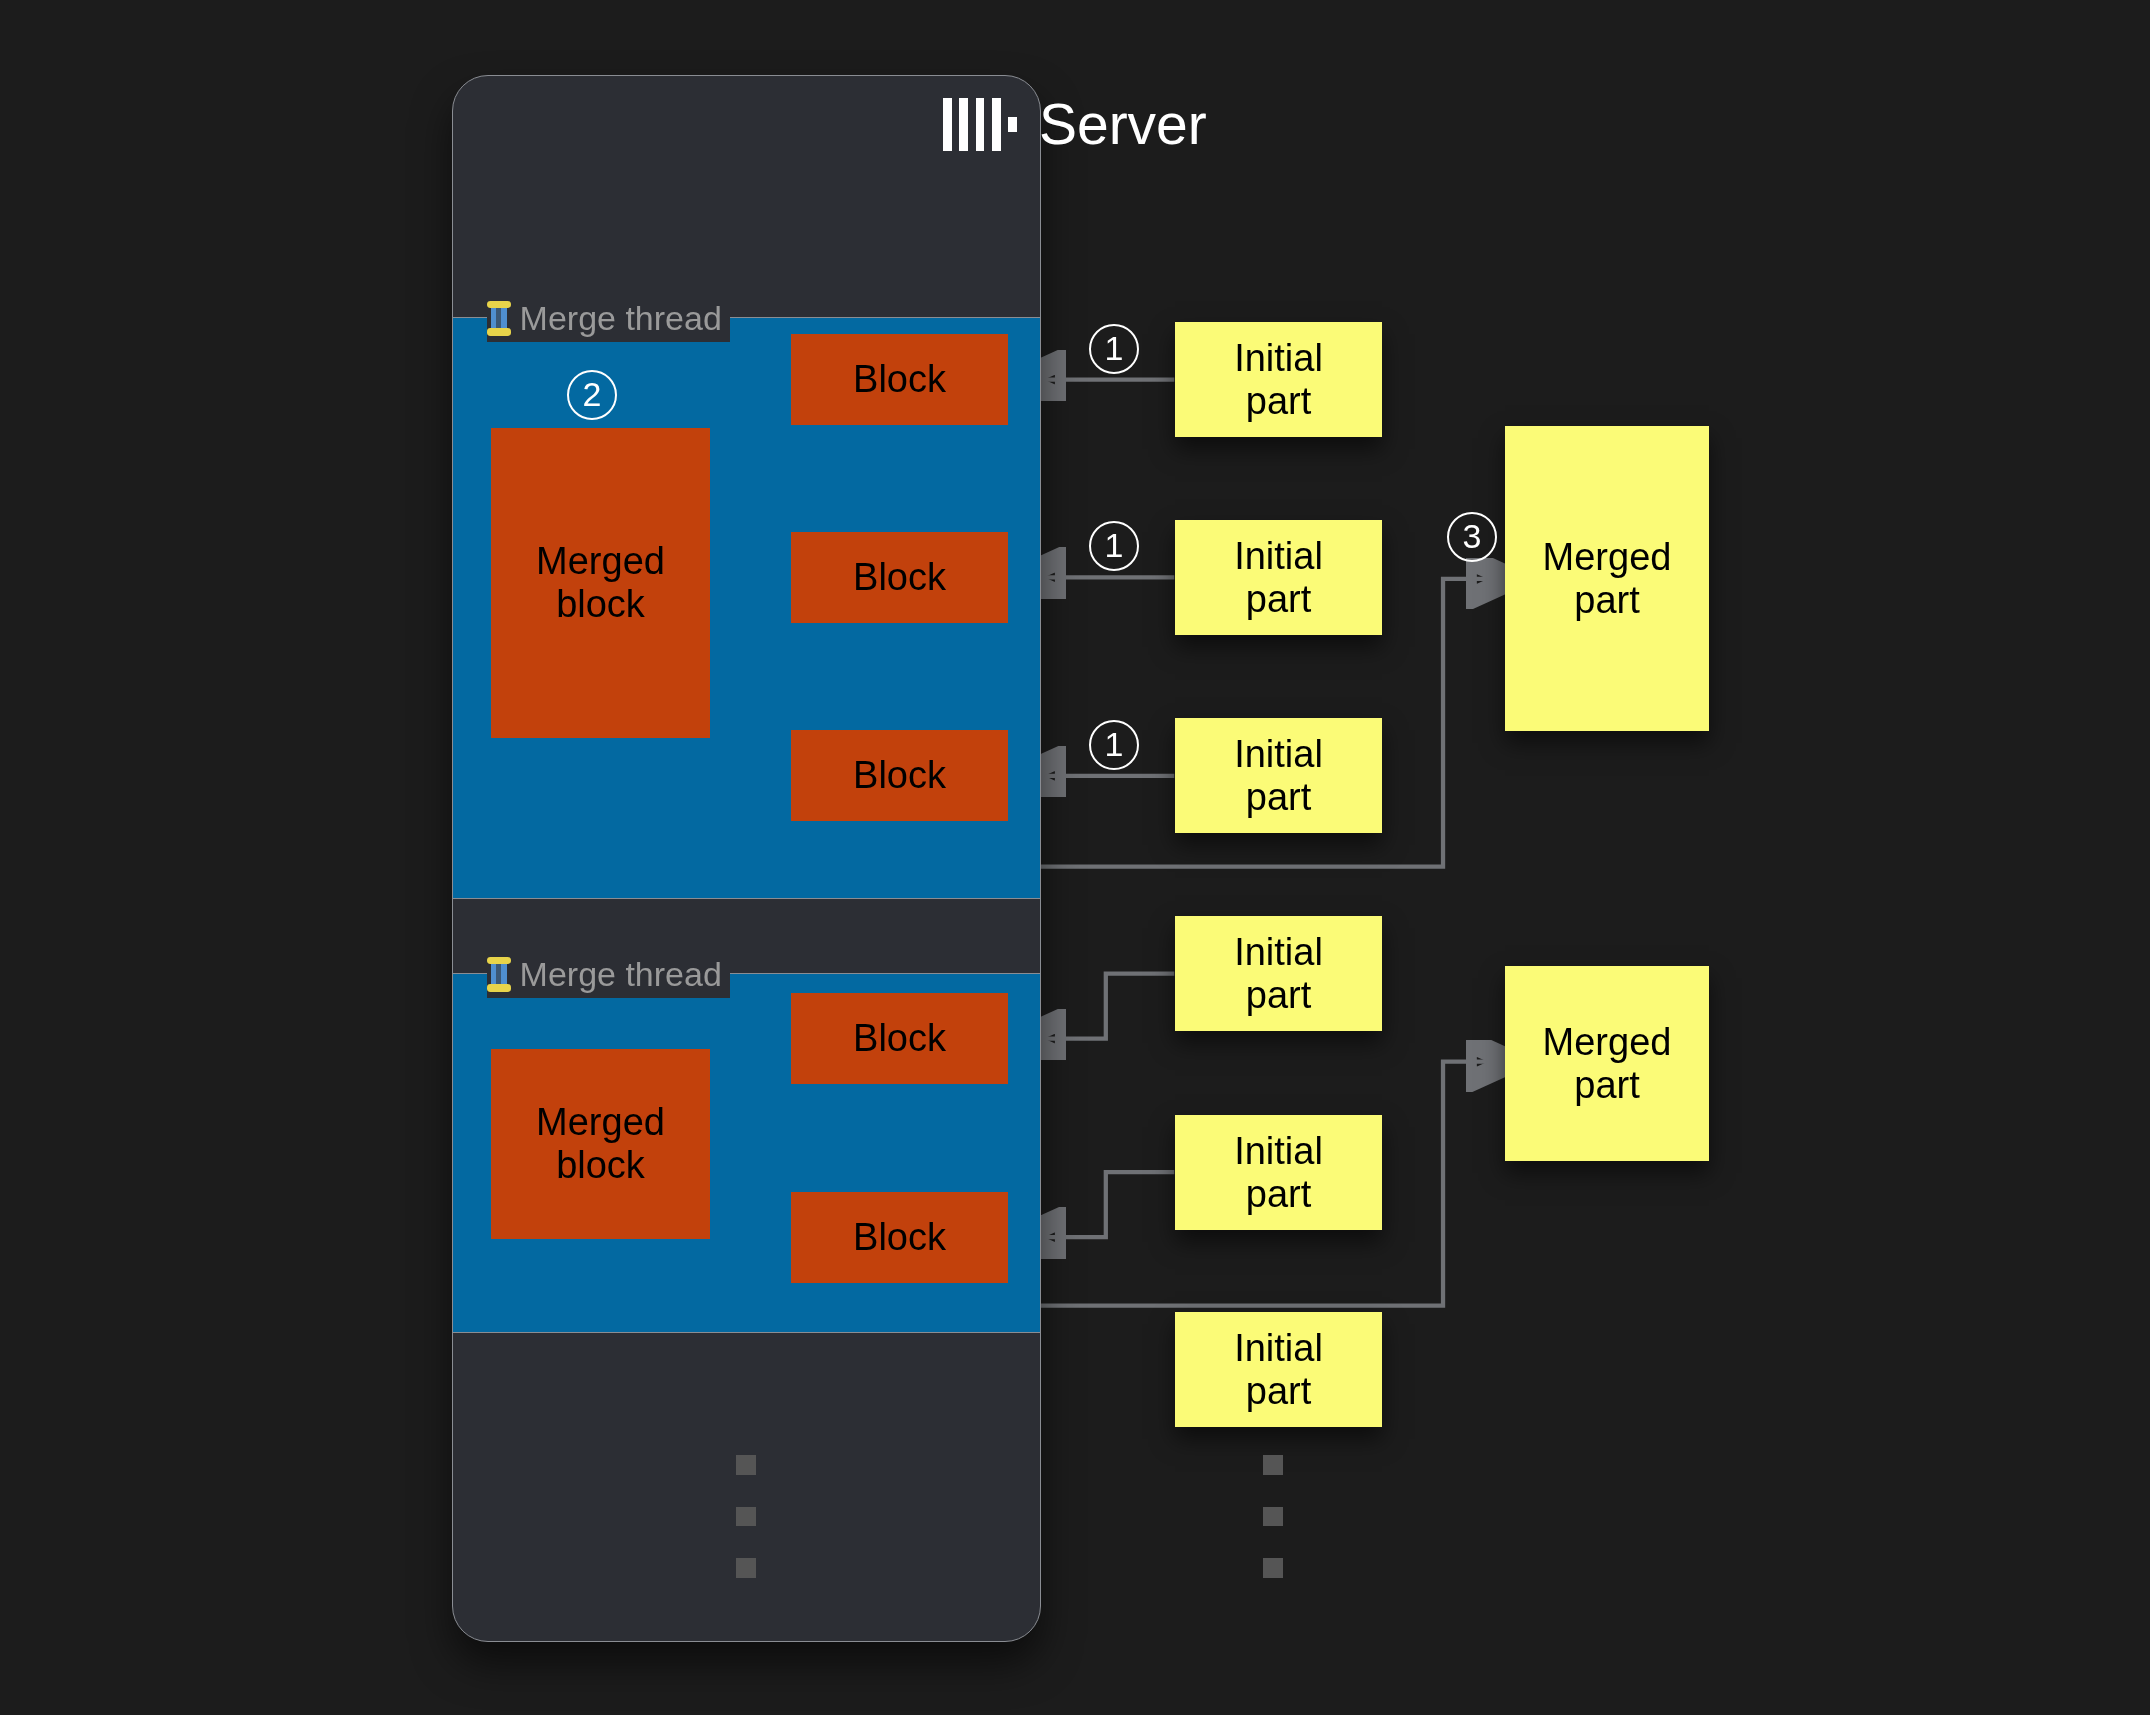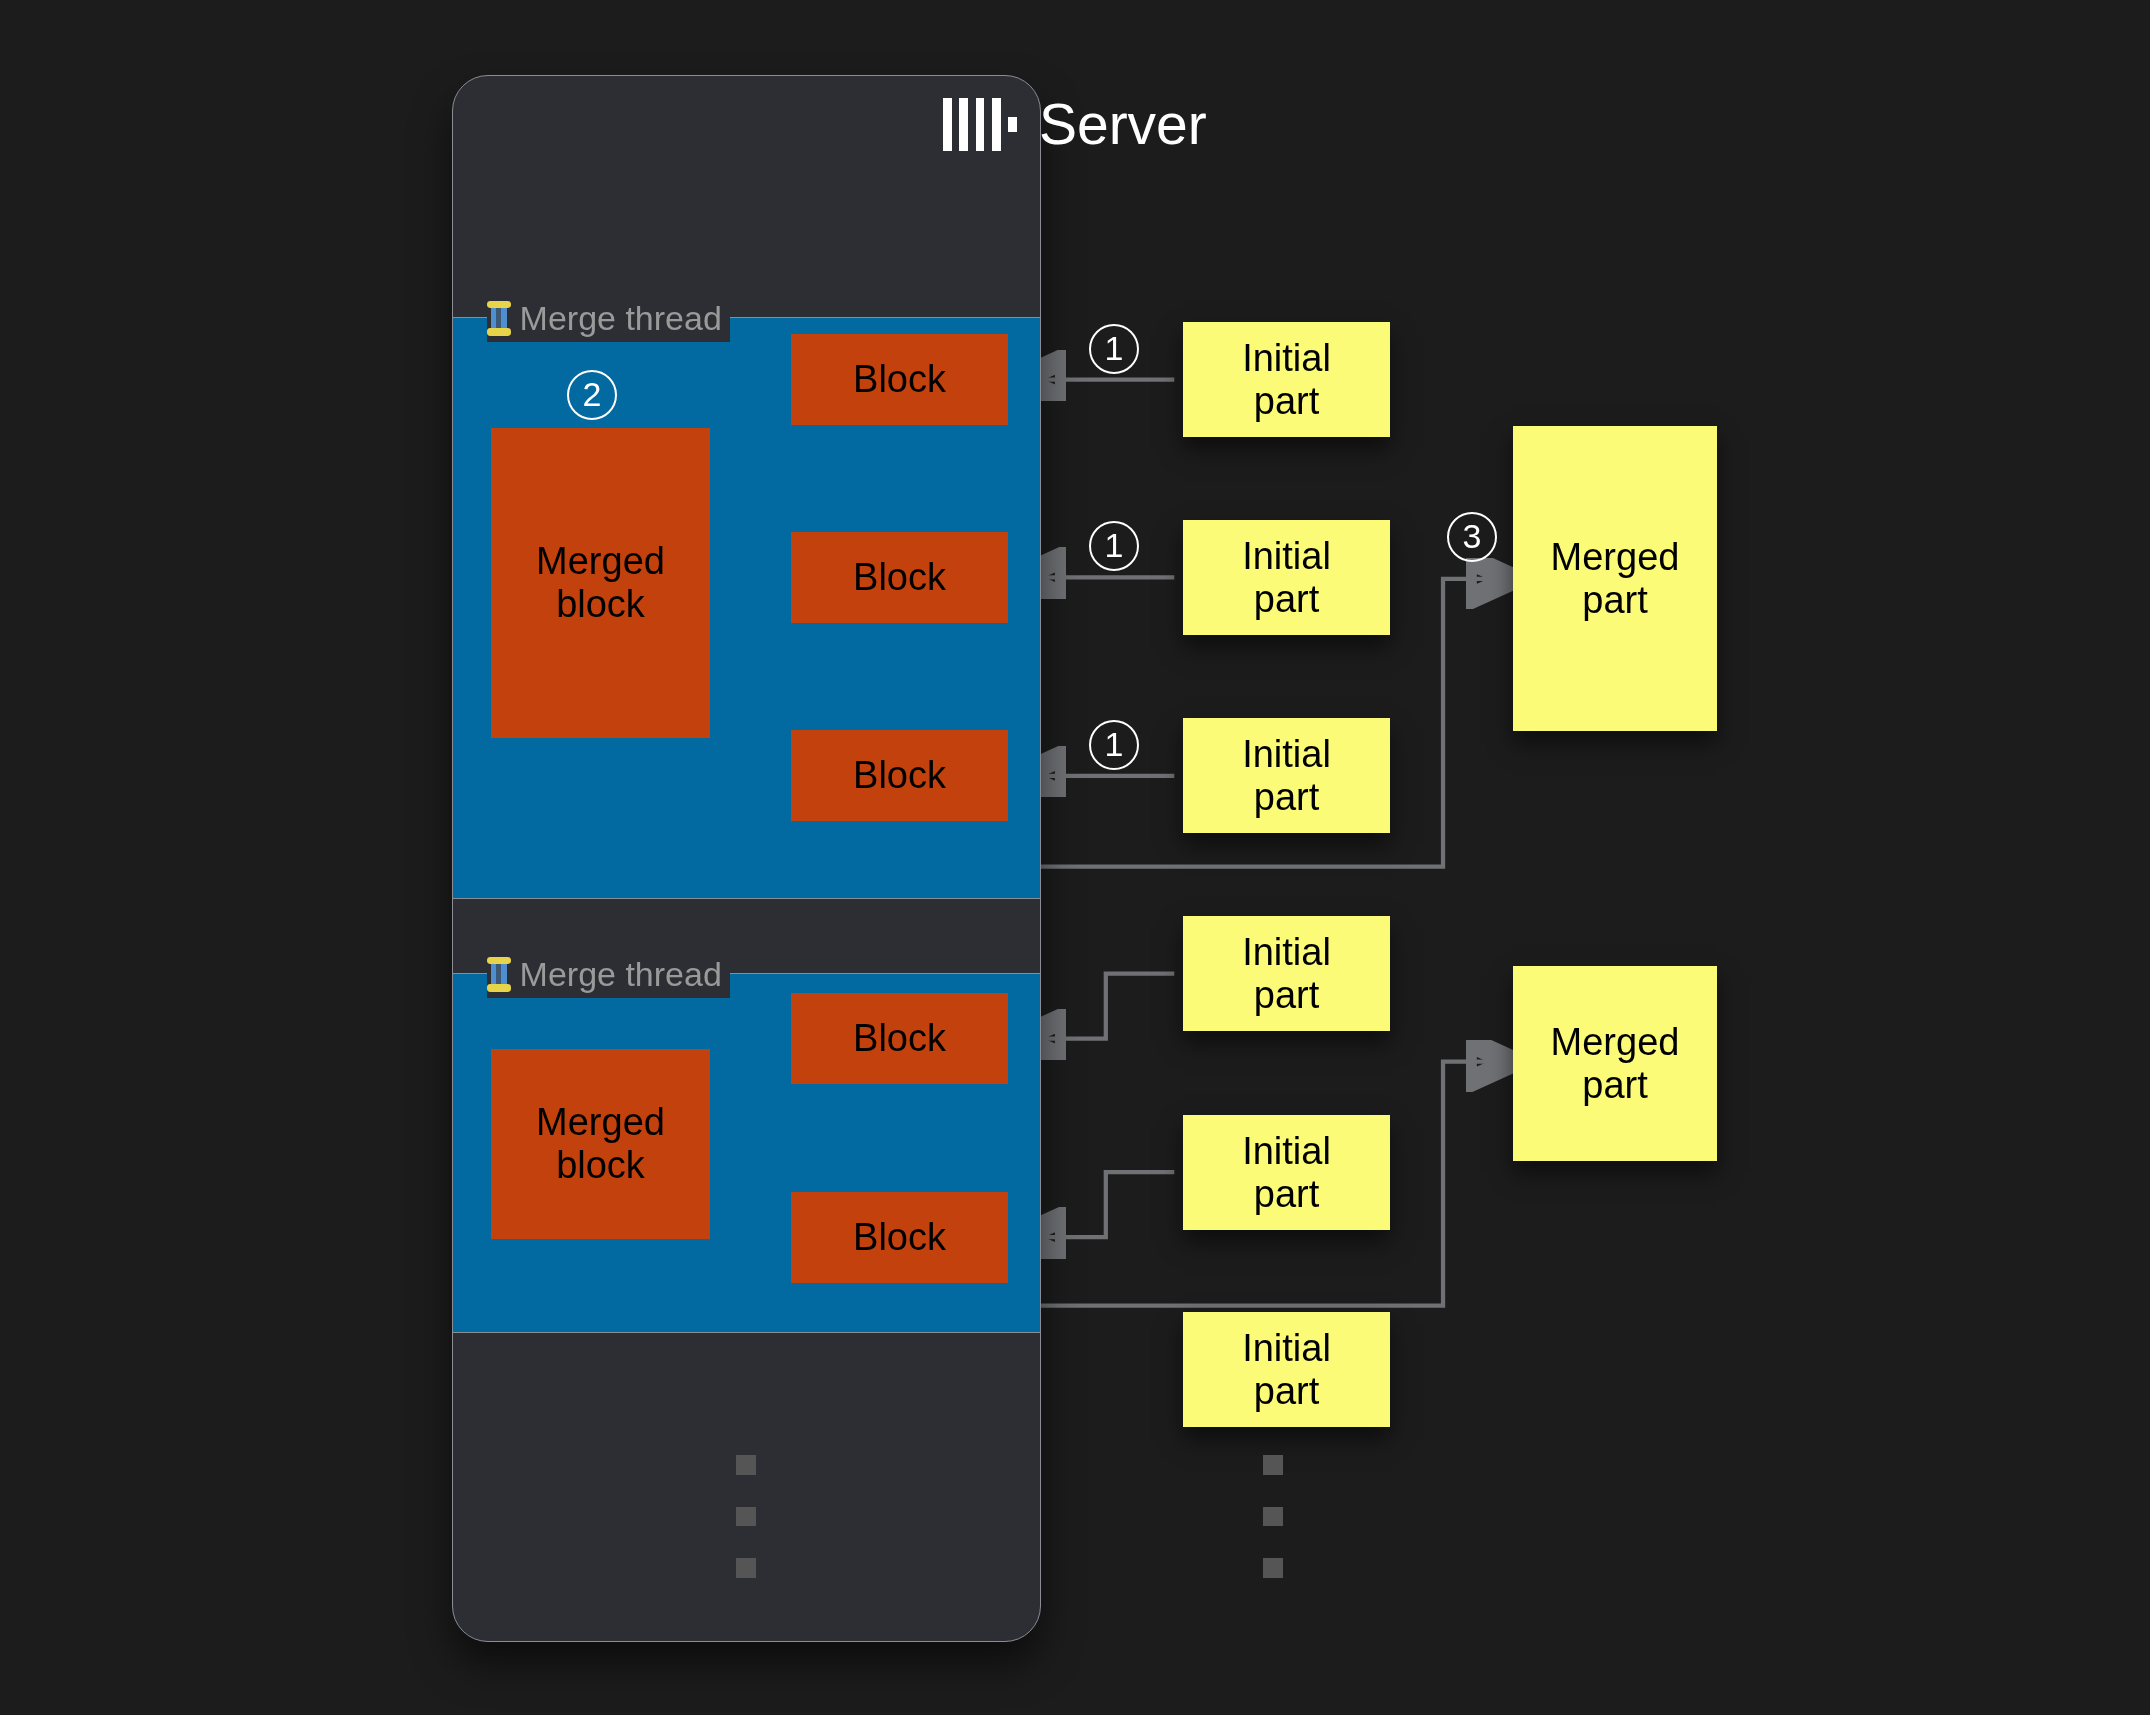--- a/index.html
+++ b/index.html
@@ -131,21 +131,20 @@
     line-height: 1.12;
     box-sizing: border-box;
     white-space: pre-line;
   }
   .box.blue {
     background: #c2410c;
   }
   .box.yellow {
     background: #fbfb77;
     box-shadow: 0 12px 22px rgba(0,0,0,0.55);
-    margin-left: 8px;
   }
 
   
   .step {
     position: absolute;
     width: 50px;
     height: 50px;
     border: 2.6px solid #ffffff;
     border-radius: 50%;
     color: #ffffff;

